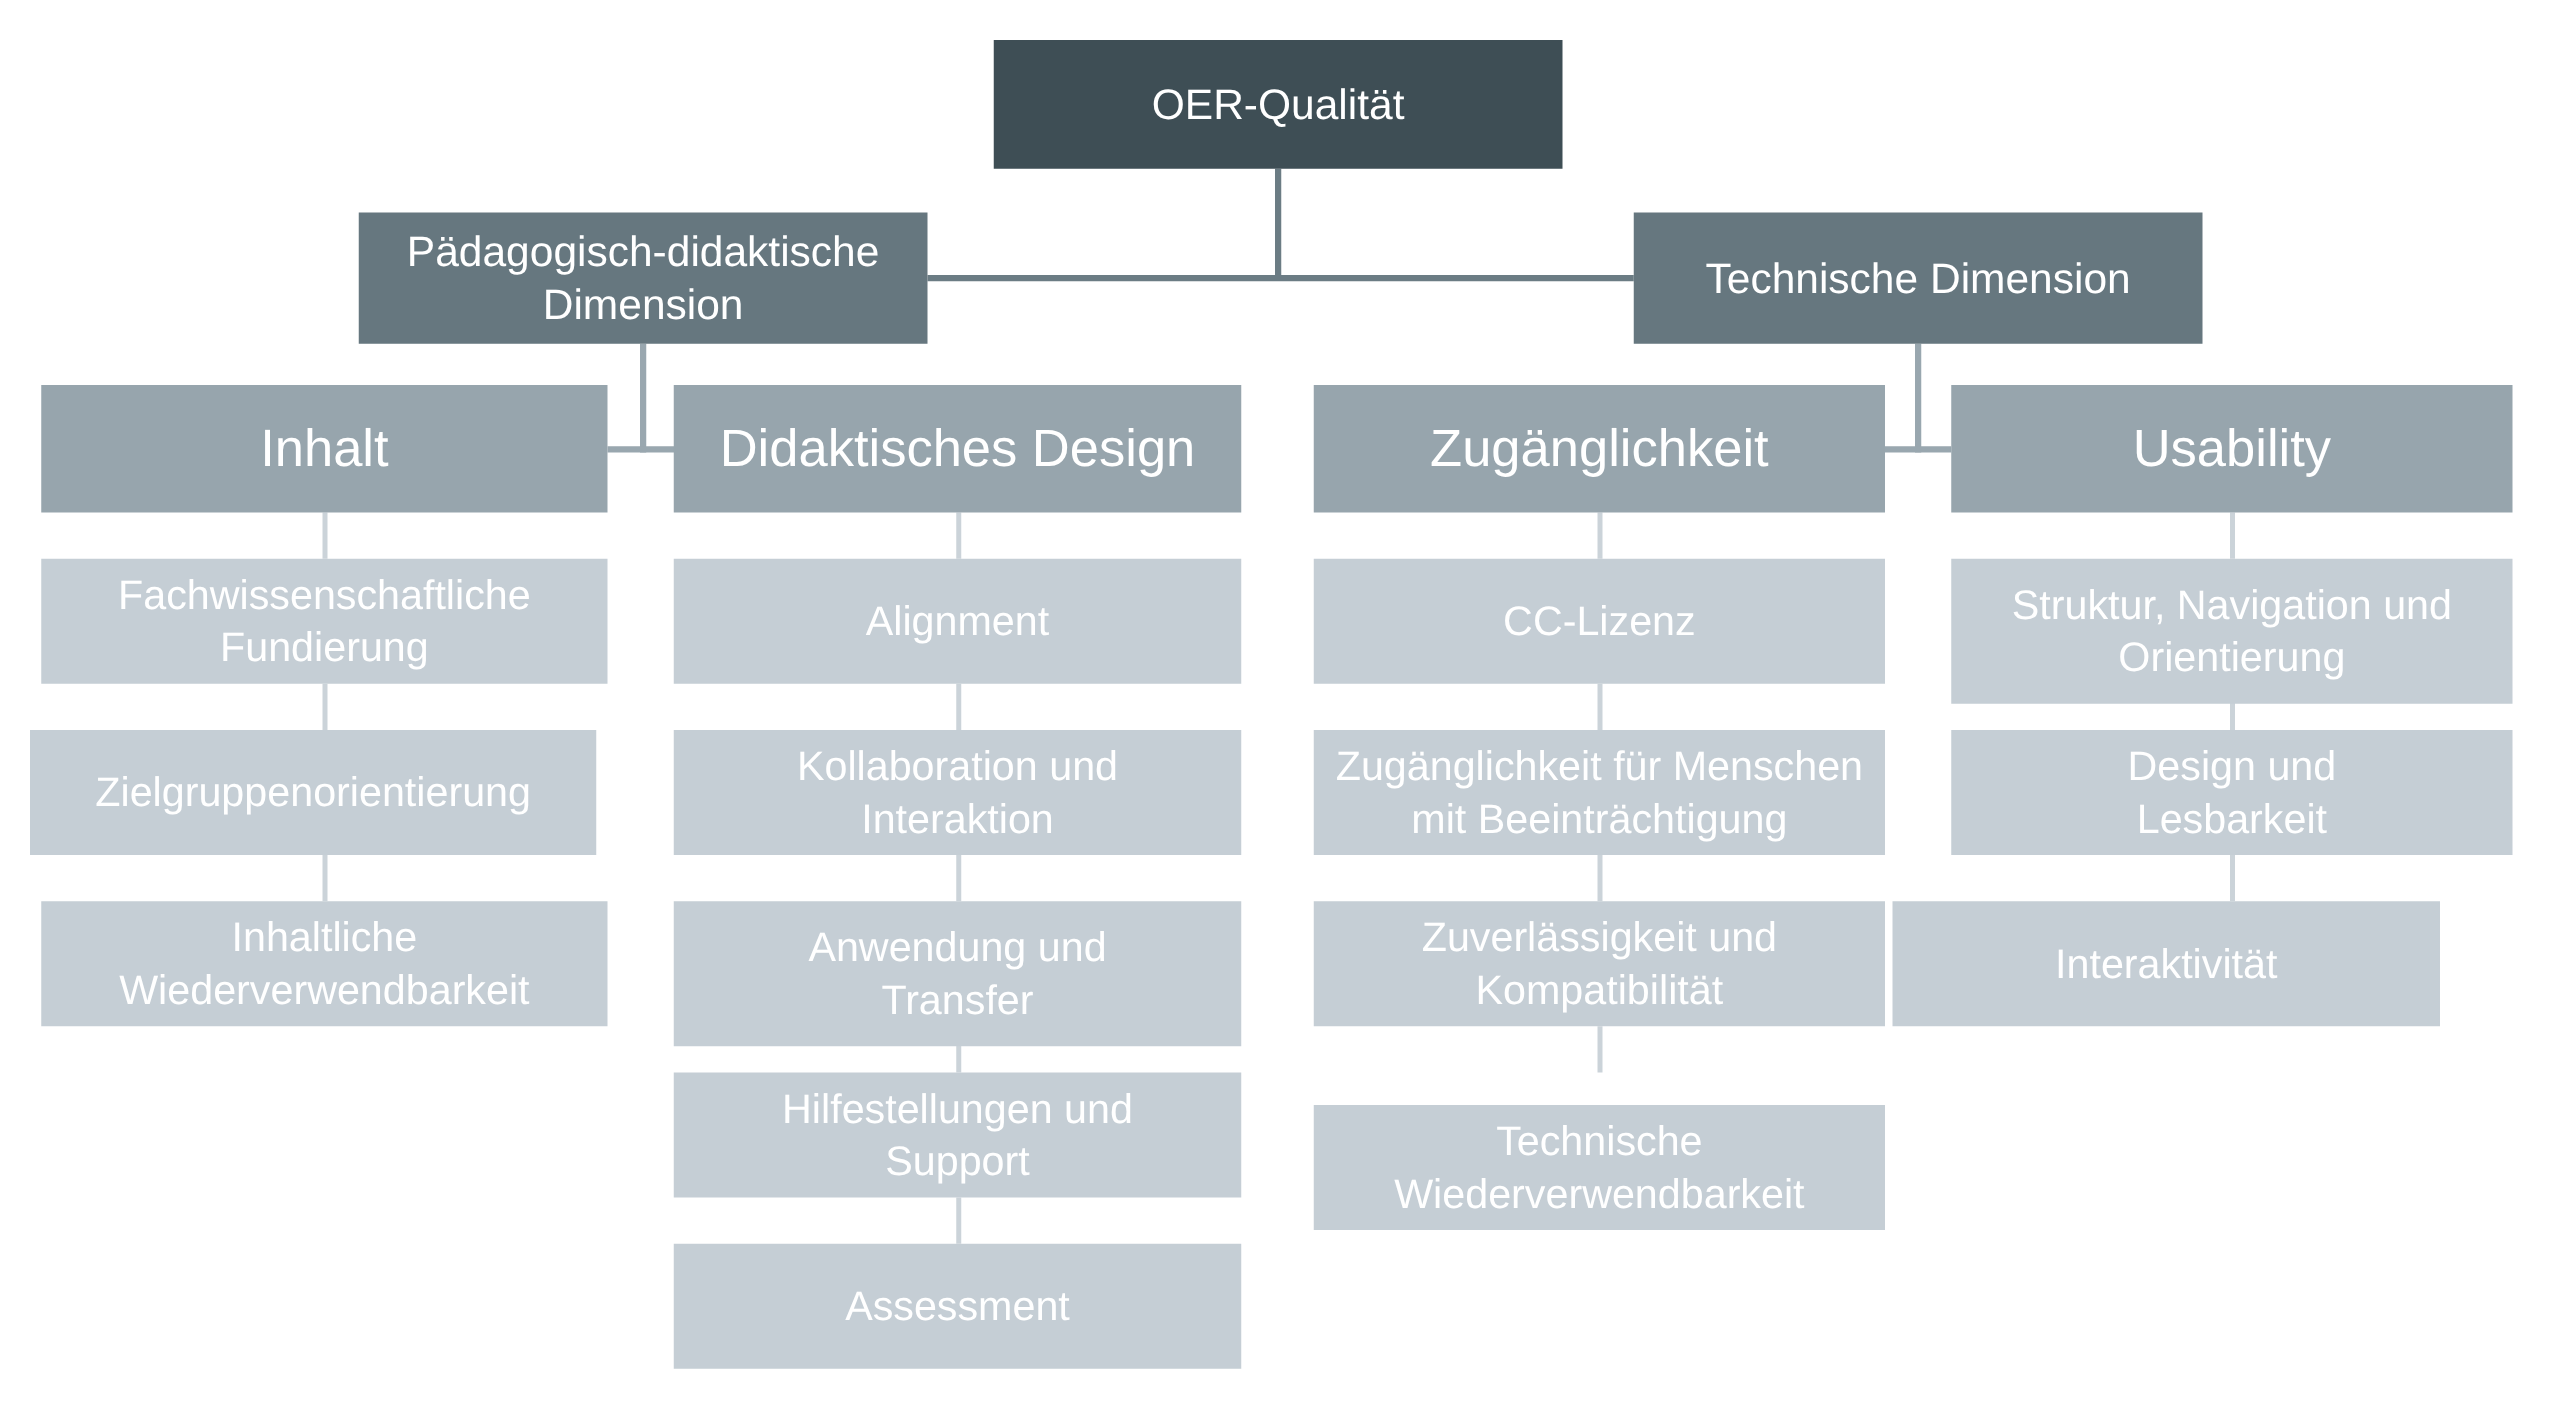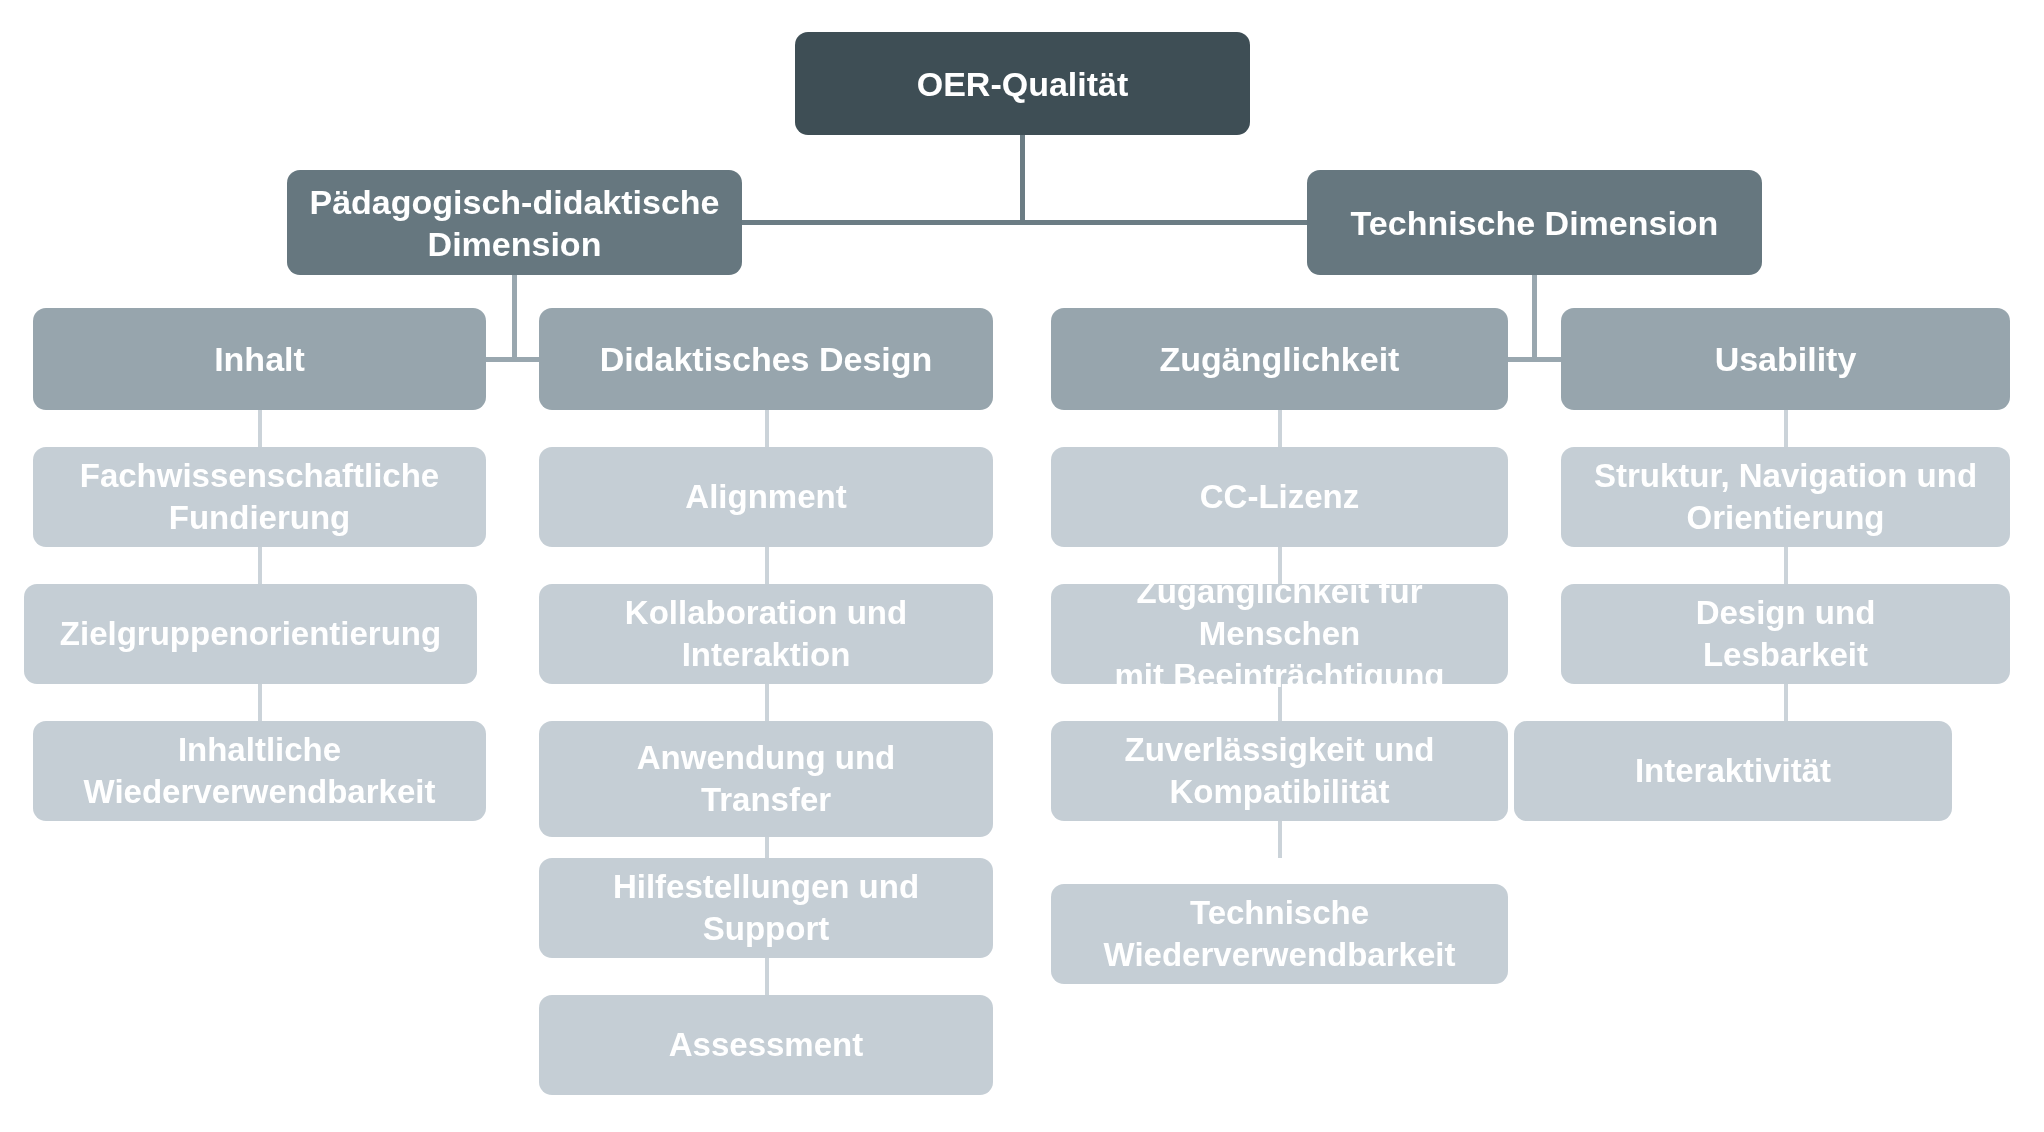--- a/index.html
+++ b/index.html
@@ -15,30 +15,29 @@
     font-family: "Liberation Sans", sans-serif;
     overflow: hidden;
   }
   .box {
     position: absolute;
     display: flex;
     align-items: center;
     justify-content: center;
     text-align: center;
     color: #ffffff;
-    font-weight: bold;
+    font-weight: normal;
     white-space: pre-line;
     line-height: 42px;
     box-sizing: border-box;
     padding: 0 8px;
-    border-radius: 13px;
   }
   .lvl1 { background: #3E4E55; font-size: 34px; }
   .lvl2 { background: #66777F; font-size: 34px; }
-  .lvl3 { background: #97A5AD; font-size: 34px; }
+  .lvl3 { background: #97A5AD; font-size: 42px; }
   .lvl4 { background: #C5CED5; font-size: 33px; }
   .line { position: absolute; }
   .line.dark  { background: #6B7C84; }
   .line.mid   { background: #99A7AF; }
   .line.light { background: #CBD3D9; }
 </style>
 </head>
 <body>
 
 <div class="canvas">
@@ -98,19 +97,19 @@
   <div class="box lvl4" style="left:1051px; top:447px; width:457px; height:100px;">CC-Lizenz</div>
 
   <div class="box lvl4" style="left:539px; top:995px; width:454px; height:100px;">Assessment</div>
   <div class="box lvl4" style="left:1051px; top:584px; width:457px; height:100px;">Zugänglichkeit für Menschen
 mit Beeinträchtigung</div>
   <div class="box lvl4" style="left:1051px; top:721px; width:457px; height:100px;">Zuverlässigkeit und
 Kompatibilität</div>
   <div class="box lvl4" style="left:1051px; top:858px; width:457px; height:100px;margin-top:26px;">Technische
 Wiederverwendbarkeit</div>
 
-  <div class="box lvl4" style="left:1561px; top:447px; width:449px; height:100px;">Struktur, Navigation und
+  <div class="box lvl4" style="left:1561px; top:447px; width:449px; height:116px;">Struktur, Navigation und
 Orientierung</div>
   <div class="box lvl4" style="left:1561px; top:584px; width:449px; height:100px;">Design und
 Lesbarkeit</div>
   <div class="box lvl4" style="left:1514px; top:721px; width:438px; height:100px;">Interaktivität</div>
 
 </div>
 
 </body></html>

